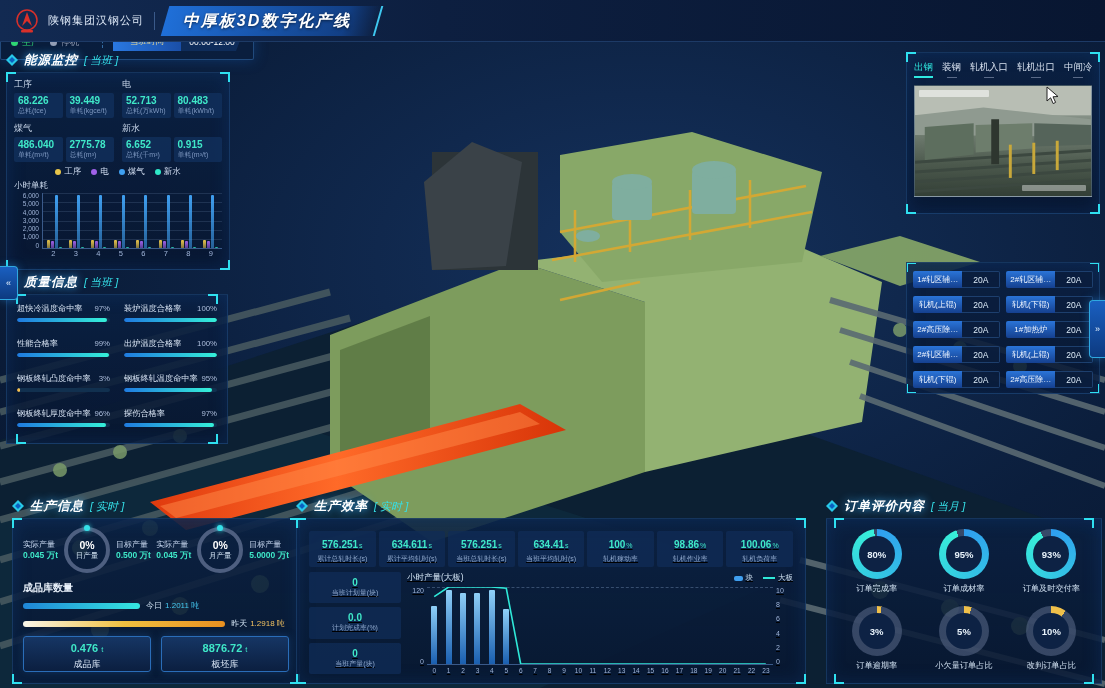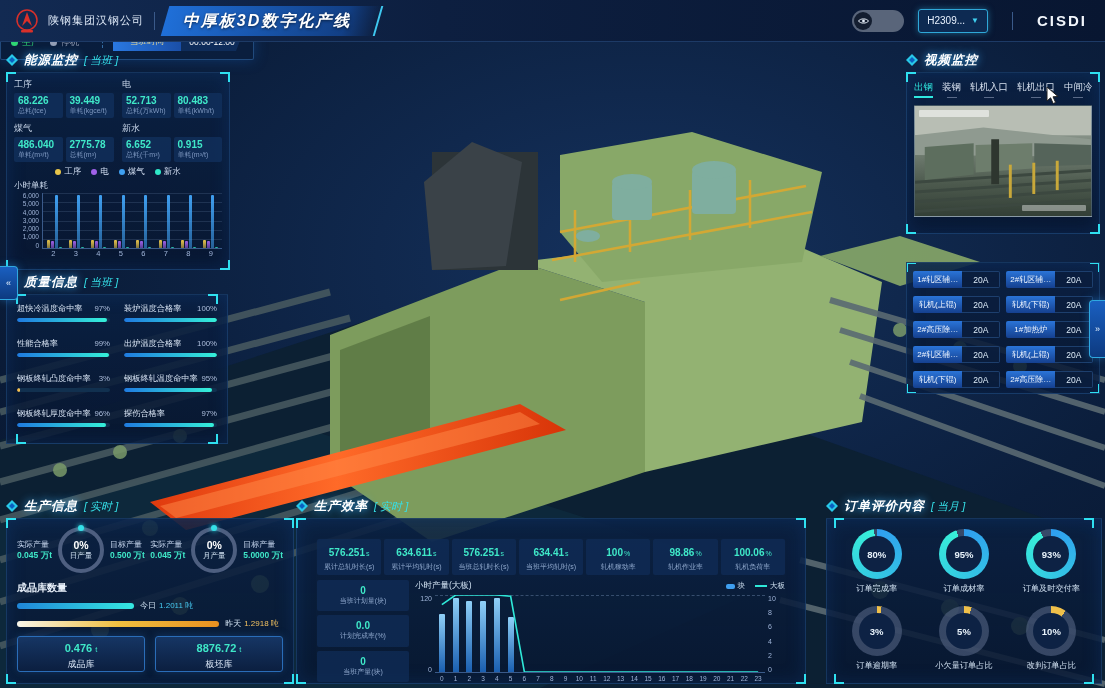--- a/index.html
+++ b/index.html
@@ -77,21 +77,21 @@
   .quality { left:6px; top:274px; width:222px; }
   .quality .pbody { height:150px; padding:8px 10px; display:grid; grid-template-columns:1fr 1fr; gap:8px 14px; }
   .q-row { display:flex; justify-content:space-between; align-items:baseline; }
   .q-lab { color:#d8e4f4; font-size:8.2px; white-space:nowrap; overflow:hidden; text-overflow:ellipsis; }
   .q-val { color:#aebfdd; font-size:7.8px; margin-left:3px; }
   .q-track { height:4px; background:#11304f; border-radius:2px; margin-top:4px; overflow:hidden; }
   .q-fill { height:100%; border-radius:2px; background:linear-gradient(90deg,#1f7ae0,#35f0d8); }
   .q-fill.amber { background:linear-gradient(90deg,#f0a83a,#f8d060); }
 
   
-  .production { left:6px; top:498px; width:288px; }
+  .production { left:12px; top:498px; width:288px; }
   .production .pbody { height:166px; padding:8px 10px; }
   .gauges { display:flex; justify-content:space-between; }
   .gauge { display:flex; align-items:center; gap:6px; }
   .g-slab { color:#c4d4ec; font-size:8px; white-space:nowrap; }
   .g-sval { color:#3fe8c8; font-size:8.5px; font-weight:bold; white-space:nowrap; }
   .g-ring { width:46px; height:46px; border-radius:50%; border:4px solid #4e5f80; position:relative;
     display:flex; align-items:center; justify-content:center; }
   .g-ring::after { content:""; position:absolute; top:-6px; left:50%; margin-left:-3px; width:6px; height:6px;
     border-radius:50%; background:#35e0e8; box-shadow:0 0 5px #35e0e8; }
   .g-in { text-align:center; }
@@ -105,21 +105,21 @@
   .p-boxes { display:flex; gap:10px; margin-top:4px; }
   .p-box { flex:1; height:36px; background:linear-gradient(180deg, rgba(24,58,108,.85), rgba(12,32,66,.85));
     border:1px solid #2a6db8; border-radius:3px; display:flex; flex-direction:column; align-items:center;
     justify-content:center; cursor:pointer; box-shadow:0 0 8px rgba(40,110,190,.35); }
   .pb-val { color:#3fe8c8; font-size:11px; font-weight:bold; }
   .pb-unit { color:#3fe8c8; font-size:7.5px; margin-left:3px; }
   .pb-lab { color:#dce8f8; font-size:9px; margin-top:2px; }
 
   
   .efficiency { left:296px; top:498px; width:510px; }
-  .efficiency .pbody { height:166px; padding:20px; }
+  .efficiency .pbody { height:166px; padding:12px;text-decoration:underline; }
   .eff-cards { display:flex; gap:3px; }
   .eff-card { flex:1; background:rgba(16,44,86,.78); border-radius:2px; padding:3px 2px; text-align:center; min-width:0; }
   .ec-val { color:#3fe8c8; font-size:10px; font-weight:bold; white-space:nowrap; }
   .ec-unit { color:#3fe8c8; font-size:7px; margin-left:1px; }
   .ec-lab { color:#8fa8cc; font-size:7px; white-space:nowrap; overflow:hidden; text-overflow:ellipsis; margin-top:2px; }
   .eff-lower { display:flex; margin-top:5px; gap:6px; }
   .eff-sides { width:92px; display:flex; flex-direction:column; gap:4px; }
   .eff-side { flex:1; background:rgba(16,44,86,.78); border-radius:2px; text-align:center;
     display:flex; flex-direction:column; justify-content:center; min-height:0; }
   .es-val { color:#3fe8c8; font-size:10px; font-weight:bold; }
@@ -295,36 +295,20 @@
     <svg class="logo" viewBox="0 0 26 26">
       <circle cx="13" cy="12" r="10" fill="none" stroke="#d8302a" stroke-width="1.5"></circle>
       <path d="M13 4 L18 18 L13 13 L8 18 Z" fill="#d8302a"></path>
       <rect x="7" y="22" width="12" height="2.5" rx="1" fill="#d8302a"></rect>
     </svg>
     <span class="co-name">陕钢集团汉钢公司</span>
     <span class="hdr-div"></span>
     <div class="banner">
       <span class="banner-txt">中厚板3D数字化产线</span>
     </div>
-    <div class="hdr-right">
-      <div class="eye-toggle">
-        <span class="eye-knob">
-          <svg width="11" height="8" viewBox="0 0 11 8">
-              <path d="M0.5 4 C2 1.2 9 1.2 10.5 4 C9 6.8 2 6.8 0.5 4 Z" fill="none" stroke="#e8f0fa" stroke-width="1"></path>
-              <circle cx="5.5" cy="4" r="1.4" fill="#e8f0fa"></circle>
-            </svg>
-        </span>
-      </div>
-      <div class="plan-select">
-        <span>H2309...</span>
-        <span class="caret">▼</span>
-      </div>
-      <span class="hdr-div"></span>
-      <span class="brand">CISDI</span>
-    </div>
   </header>
 
   <div class="linestatus">
     <div class="ls-left">
       <div class="ls-title">轧线状态</div>
       <div class="ls-legend" id="ls-legend">
           <div class="ls-li">
             <span class="ls-dot" style="background: rgb(47, 213, 116);"></span>
             <span style="color: rgb(47, 213, 116);">生产</span>
           </div>
@@ -864,27 +848,20 @@
         <div class="donut">
           <div class="d-ring" style="background: conic-gradient(rgb(240, 192, 74) 10%, rgba(92, 108, 140, 0.55) 10%, rgba(92, 108, 140, 0.55) 100%); align-items: center;">
             <span class="d-pct">10%</span>
           </div>
           <div class="d-lab">改判订单占比</div>
         </div>
       </div>
   </section>
 
   <section class="panel video">
-    <div class="ptitle">
-      <svg width="12" height="12" viewBox="0 0 12 12">
-          <path d="M6 0 L12 6 L6 12 L0 6 Z" fill="#28c8e8"></path>
-          <path d="M6 3 L9 6 L6 9 L3 6 Z" fill="#0a60c0"></path>
-        </svg>
-      <span class="t">视频监控</span>
-    </div>
     <div class="pbody">
       <div class="corners"></div>
       <div class="v-tabs" id="video-tabs">
           <div class="v-tab active">出钢</div>
           <div class="v-tab">装钢</div>
           <div class="v-tab">轧机入口</div>
           <div class="v-tab">轧机出口</div>
           <div class="v-tab">中间冷</div>
         </div>
       <div class="v-frame">

